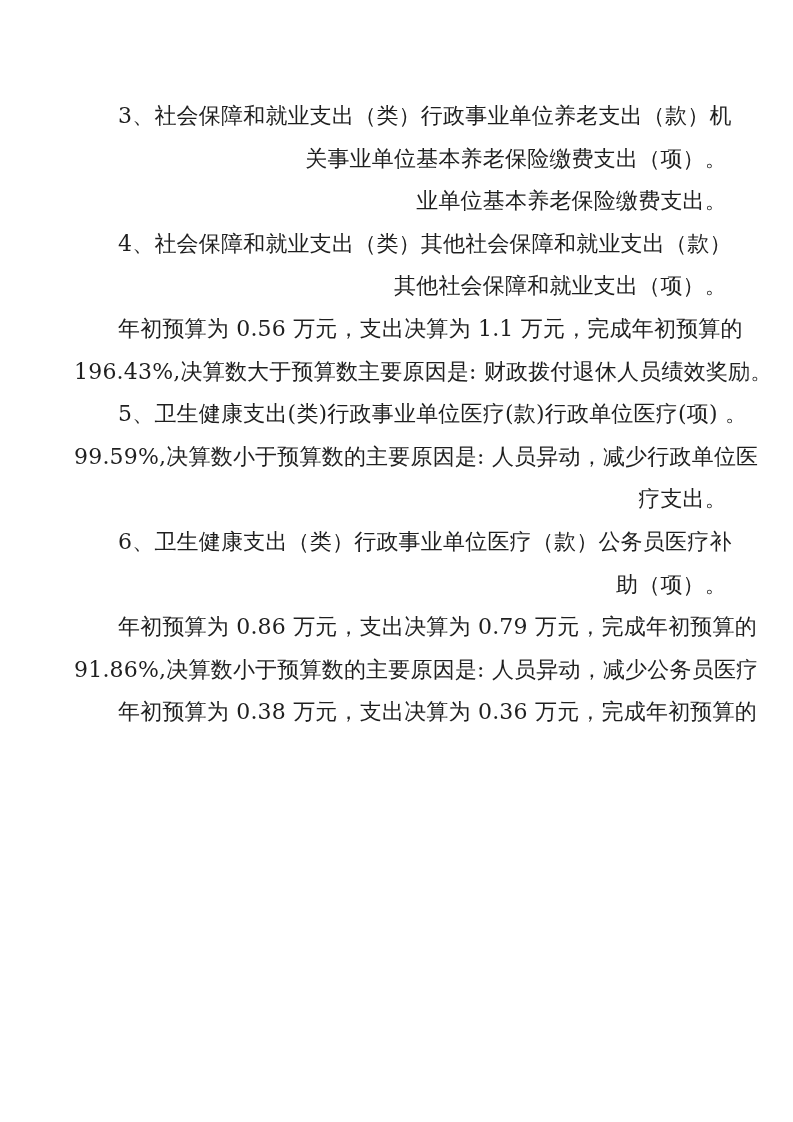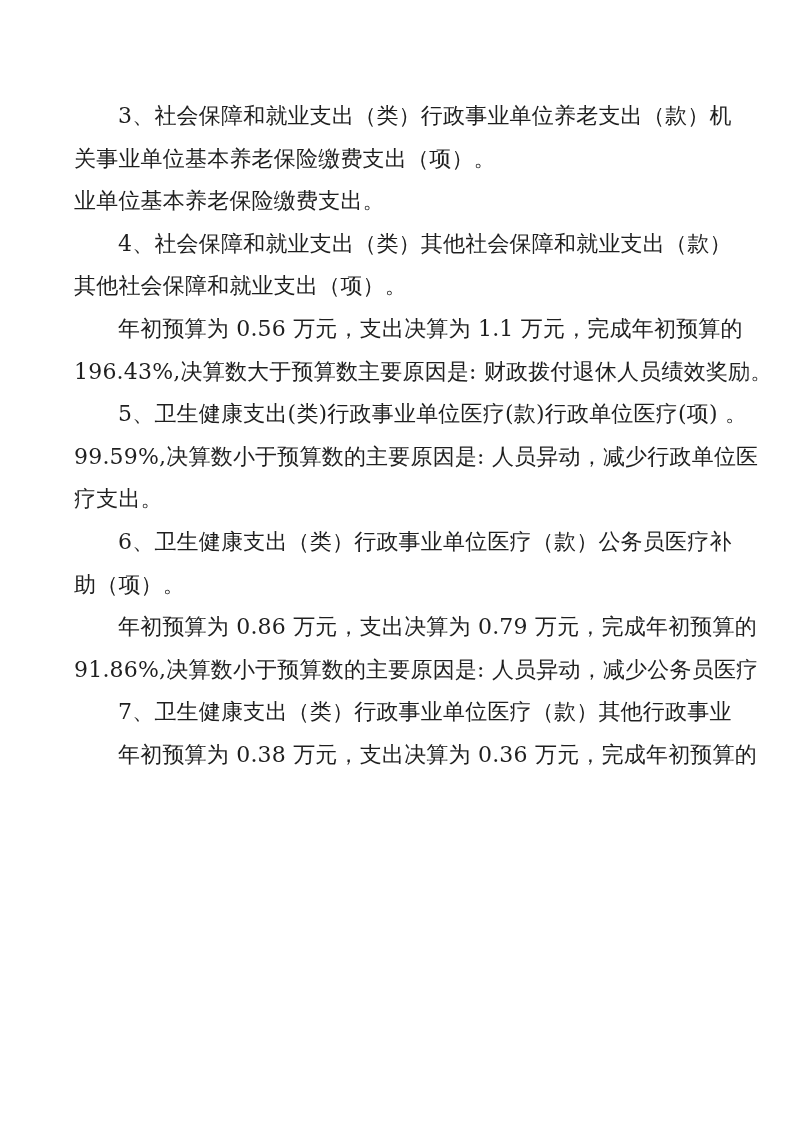--- a/index.html
+++ b/index.html
@@ -20,21 +20,21 @@
     position: absolute;
     left: 74px;
     top: 95px;
     width: 653px;
   }
   .doc-line {
     font-size: 22px;
     line-height: 42.6px;
     height: 42.6px;
     white-space: nowrap;
-    text-align: left;
+    text-align: right;
     letter-spacing: 0.2px;
   }
   .doc-line.fill {
     text-align: justify;
     text-align-last: justify;
     text-justify: inter-character;
   }
   .doc-line.indent {
     text-indent: 44px;
   }
@@ -62,17 +62,16 @@
       <div class="doc-line">其他社会保障和就业支出（项）。</div>
       <div class="doc-line indent fill">年初预算为 0.56 万元，支出决算为 1.1 万元，完成年初预算的</div>
       <div class="doc-line">196.43%,决算数大于预算数主要原因是: 财政拨付退休人员绩效奖励。</div>
       <div class="doc-line indent">5、卫生健康支出(类)行政事业单位医疗(款)行政单位医疗(项) 。</div>
       <div class="doc-line fill">99.59%,决算数小于预算数的主要原因是: 人员异动，减少行政单位医</div>
       <div class="doc-line">疗支出。</div>
       <div class="doc-line indent fill">6、卫生健康支出（类）行政事业单位医疗（款）公务员医疗补</div>
       <div class="doc-line">助（项）。</div>
       <div class="doc-line indent fill">年初预算为 0.86 万元，支出决算为 0.79 万元，完成年初预算的</div>
       <div class="doc-line fill">91.86%,决算数小于预算数的主要原因是: 人员异动，减少公务员医疗</div>
-      <div class="doc-line indent fill">7、卫生健康支出（类）行政事业单位医疗（款）其他行政事业</div>
       <div class="doc-line indent fill">年初预算为 0.38 万元，支出决算为 0.36 万元，完成年初预算的</div>
     </div>
   <div class="page-footer">- 10 -</div>
 </div>
 
 </body></html>

